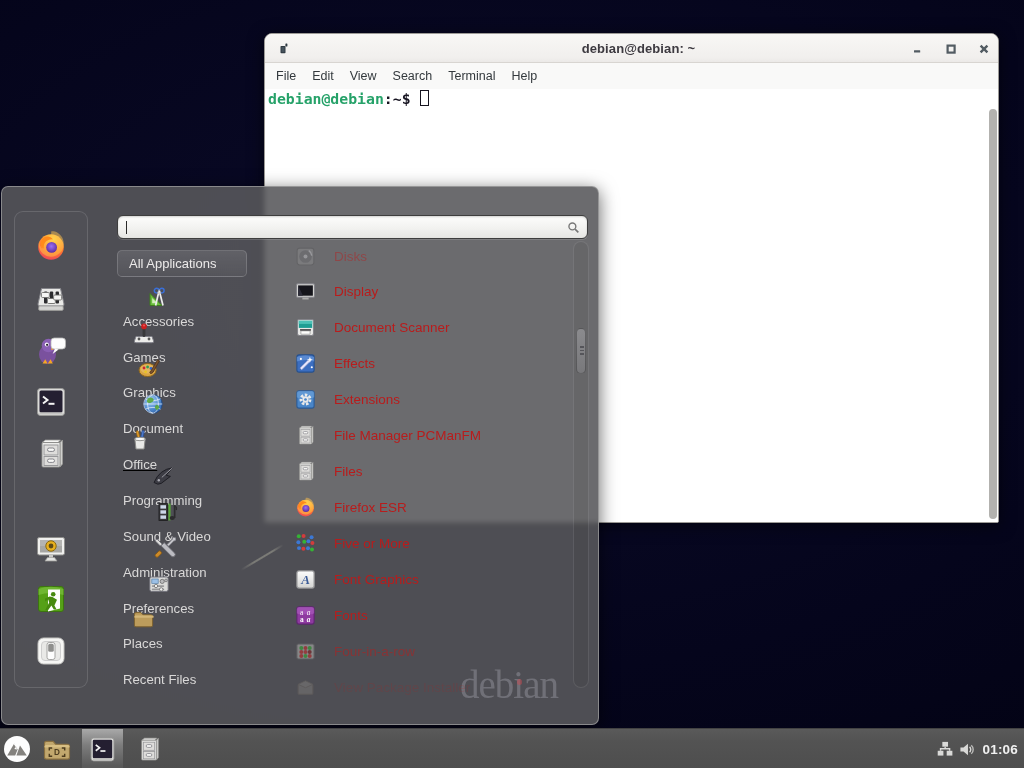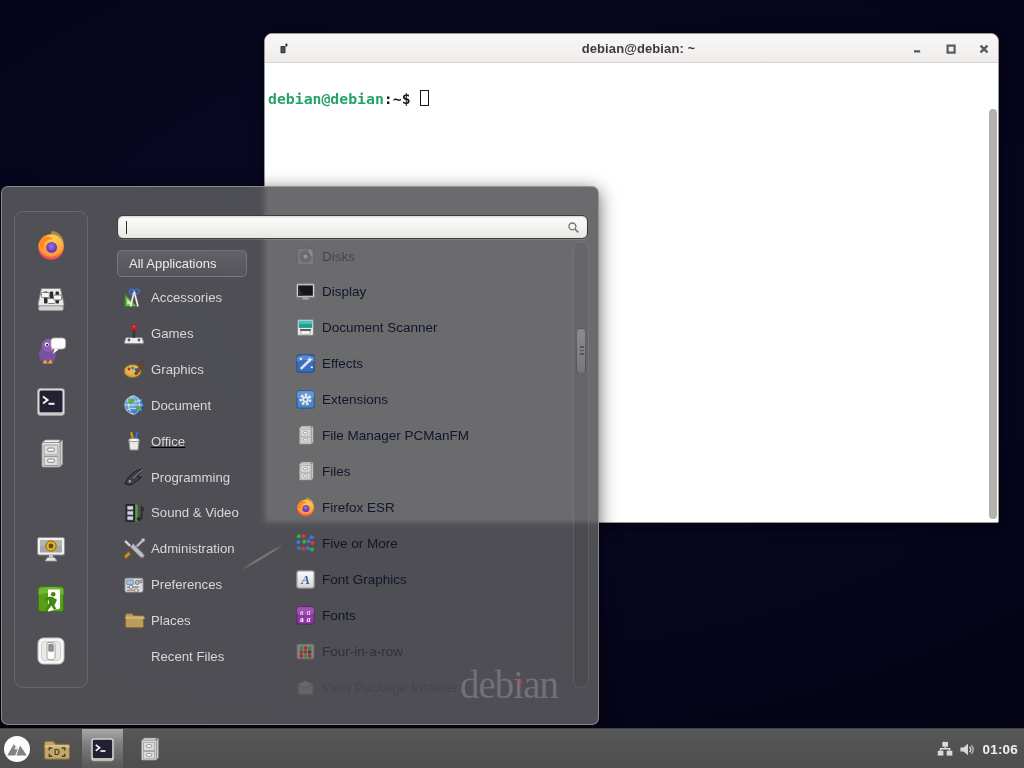--- a/index.html
+++ b/index.html
@@ -90,31 +90,31 @@
   .search-caret { position:absolute; left:8px; top:5px; width:1.4px; height:13px; background:#2a2a2a; }
   .search-icon { position:absolute; right:7px; top:5px; width:13px; height:13px; opacity:.75; }
   .all-apps-btn {
     position:absolute; left:115px; top:63px; width:130px; height:27px;
     border-radius:5px; border:1px solid rgba(255,255,255,.17);
     background:linear-gradient(180deg,rgba(255,255,255,.11),rgba(255,255,255,.04));
     color:#eceaea; font-size:13px; line-height:25px; padding-left:11px;
   }
   .cat-row {
     position:absolute; left:121px; height:24px;
-    display:flex; align-items:center; gap:6px; cursor:pointer;
+    display:flex; align-items:center; gap:6px; cursor:pointer;flex-direction:column;
   }
   .cat-row .ic { width:22px; height:22px; flex:0 0 22px; }
   .cat-row .ic.empty { visibility:hidden; }
   .cat-row .lbl { font-size:13.2px; color:#d9d8d8; white-space:nowrap; }
   .app-row {
     position:absolute; left:293px; height:24px;
     display:flex; align-items:center; gap:6px; cursor:pointer;
   }
   .app-row .ic { width:21px; height:21px; flex:0 0 21px; }
-  .app-row .lbl { font-size:13.5px; color:#0f172a; white-space:nowrap; }
+  .app-row .lbl { font-size:13.5px; color:#b91c1c; white-space:nowrap;margin-left:12px; }
   .menu-scrolltrack {
     position:absolute; left:571px; top:54px; width:16px; height:447px;
     border:1px solid rgba(255,255,255,.10); border-radius:8px;
     background:rgba(0,0,0,.05);
   }
   .menu-scrollthumb {
     position:absolute; left:2px; top:86px; width:10px; height:46px;
     border-radius:5px; border:1px solid rgba(0,0,0,.28);
     background:linear-gradient(180deg,#8b8b8e,#78787b);
   }
@@ -169,20 +169,28 @@
       <svg viewBox="0 0 16 16" width="16" height="16">
           <rect x="4.6" y="4.6" width="7" height="7" fill="none" stroke="#37424a" stroke-width="2.2"></rect>
         </svg>
     </div>
     <div class="win-btn" style="left:711px">
       <svg viewBox="0 0 16 16" width="16" height="16">
           <path d="M4.6 4.6 L11.4 11.4 M11.4 4.6 L4.6 11.4" stroke="#37424a" stroke-width="2.4"></path>
         </svg>
     </div>
   </div>
+  <div class="menubar" id="term-menubar">
+      <span>File</span>
+      <span>Edit</span>
+      <span>View</span>
+      <span>Search</span>
+      <span>Terminal</span>
+      <span>Help</span>
+    </div>
   <div class="term-content">
     <div class="prompt-line"><span class="p-green">debian@debian</span><span class="p-dark">:~$</span><span class="term-cursor"></span></div>
     <div class="term-scrollthumb"></div>
   </div>
 </div>
 
 <div class="start-menu">
   <div class="watermark">debian</div>
   <div class="watermark-dot"></div>
   <div class="fav-box"></div>

